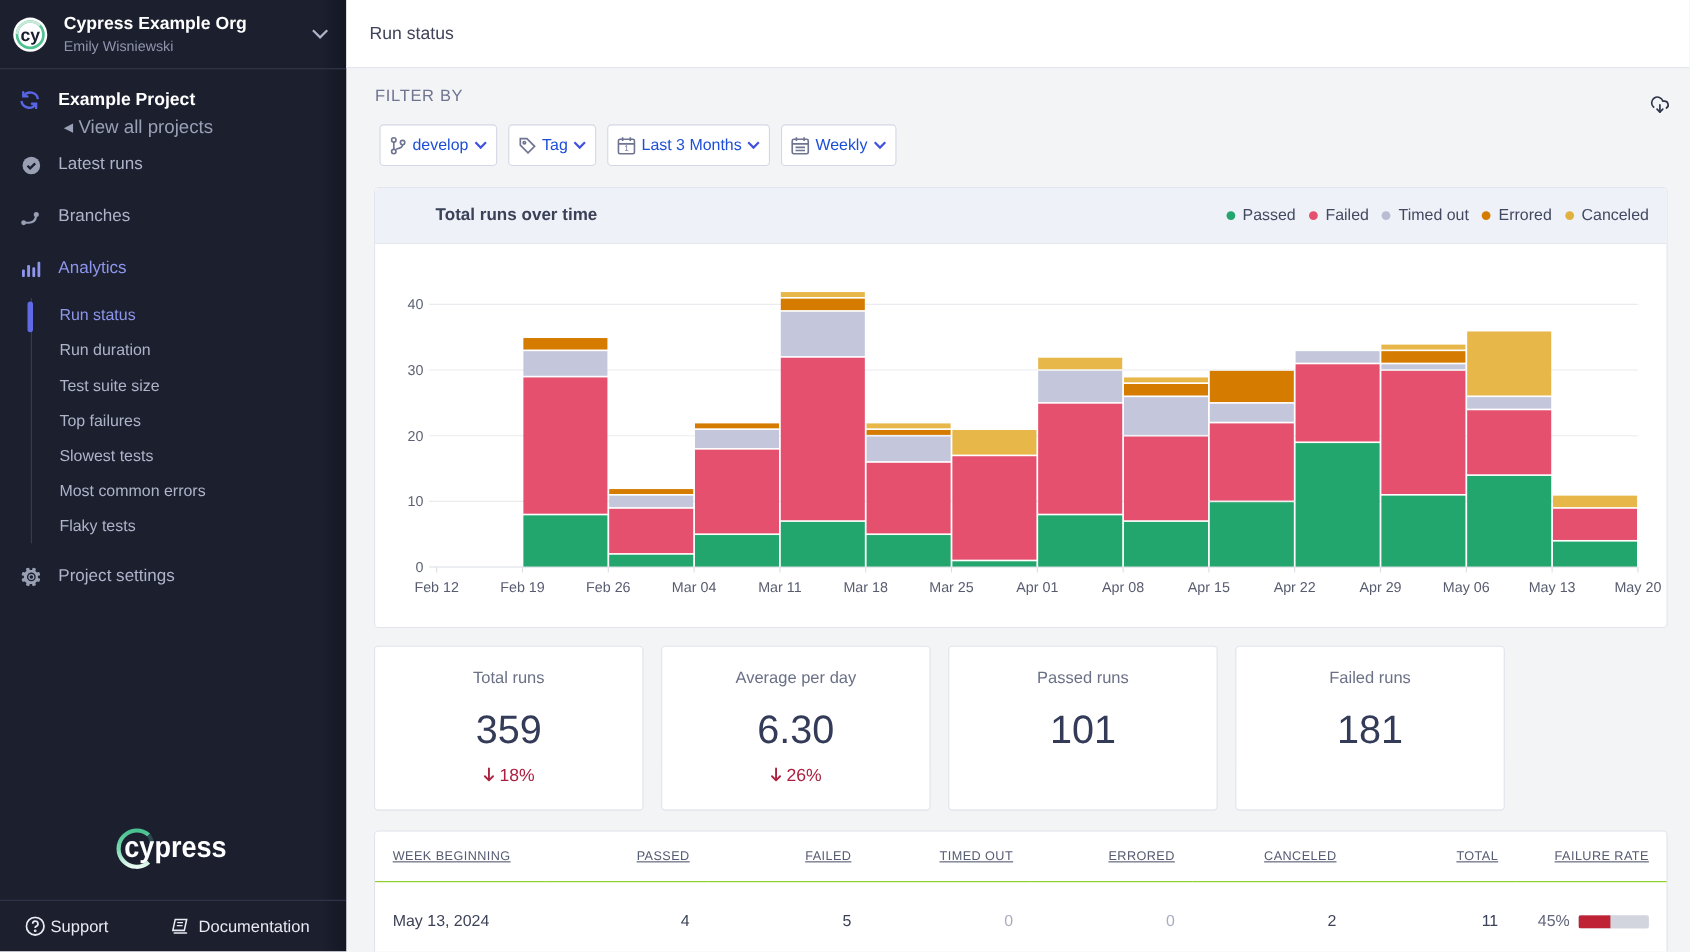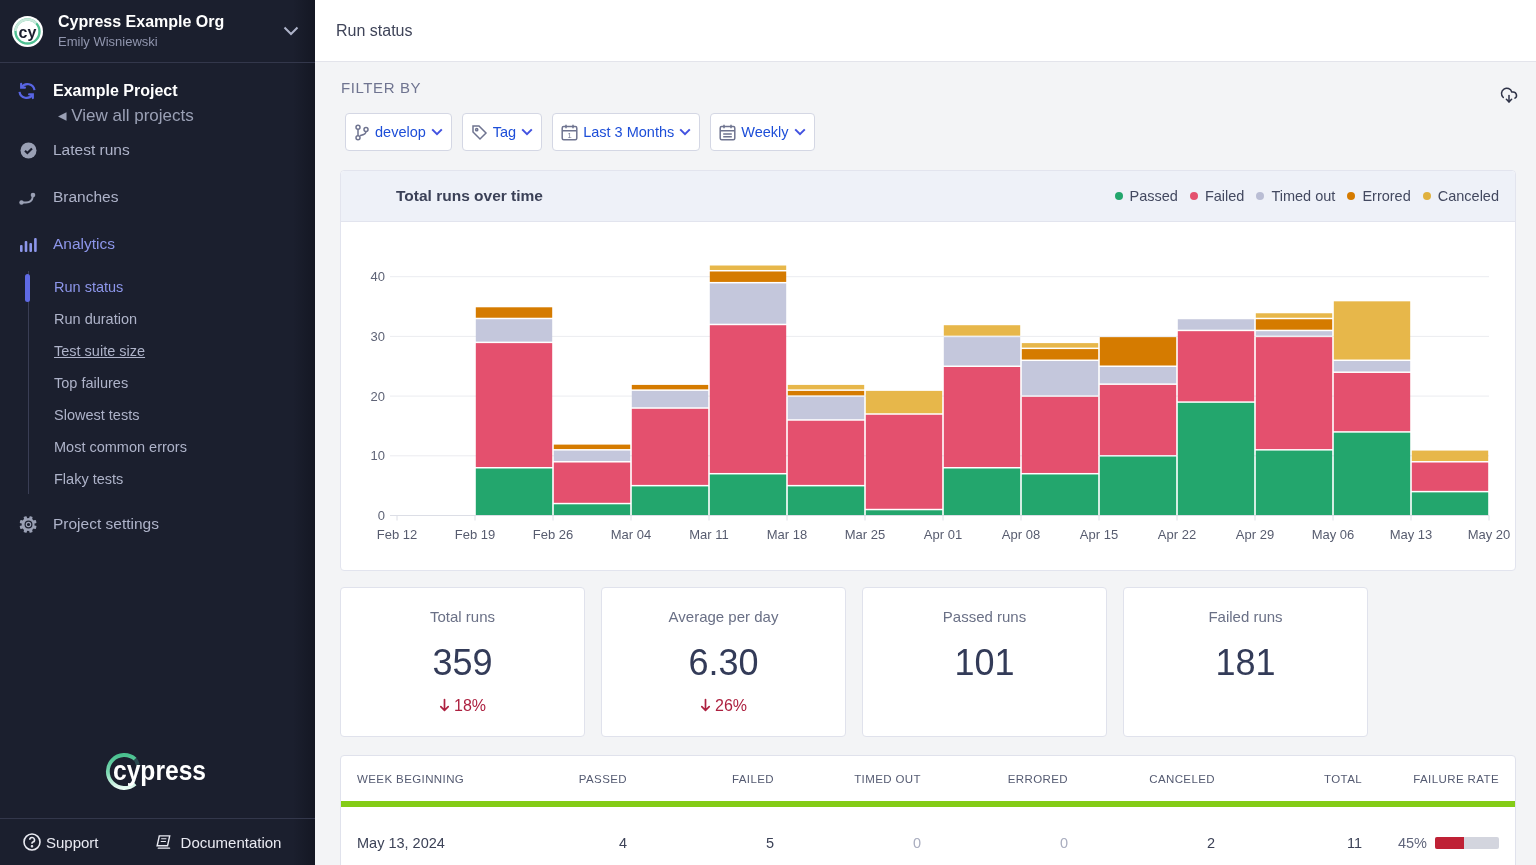--- a/index.html
+++ b/index.html
@@ -41,21 +41,21 @@
 .dot { width:8px; height:8px; border-radius:50%; display:inline-block; }
 
 .stats { position:absolute; left:0; top:524.5px; width:1176px; display:flex; gap:16px; }
 .scard { width:245px; height:150.5px; background:#fff; border:1px solid #e0e2ec; border-radius:4px; text-align:center; position:relative; }
 .stitle { position:absolute; top:20px; width:100%; font-size:15px; color:#6a7086; }
 .snum { position:absolute; top:54px; width:100%; font-size:36px; color:#333b58; }
 .sdelta { position:absolute; top:109px; width:100%; font-size:16px; color:#ad2140; }
 
 .tablecard { position:absolute; left:0; top:693px; width:1176px; height:180px; background:#fff; border:1px solid #e0e2ec; border-radius:4px 4px 0 0; }
 table { width:100%; border-collapse:collapse; table-layout:fixed; }
-th { font-size:11.5px; color:#555b72; font-weight:normal; letter-spacing:0.4px; text-align:right; padding:17px 16px 16px; border-bottom:6px solid #84cc16; white-space:nowrap; }
+th { font-size:11.5px; color:#555b72; font-weight:normal; letter-spacing:0.4px; text-align:right; padding:17px 16px 16px; border-bottom:1px solid #84cc16; white-space:nowrap;text-decoration:underline; }
 th:first-child { text-align:left; }
 td { font-size:14.5px; color:#3c4257; text-align:right; padding:28px 16px 26px; white-space:nowrap; }
 td:first-child { text-align:left; }
 .gray0 { color:#a9adbf; }
 .fr-wrap { display:inline-flex; align-items:center; gap:8px; }
 .frbar { width:64px; height:12px; border-radius:2px; background:#d3d5de; overflow:hidden; display:inline-block; }
 .frfill { height:100%; width:29px; background:#bf2135; }
 </style>
 </head>
 <body>
@@ -114,21 +114,21 @@
               <rect x="14.1" y="2" width="2.6" height="14" rx="1"></rect>
             </g>
           </svg>
         </span>
       <span class="lbl indigo">Analytics</span>
     </div>
     <div class="subline"></div>
     <div class="activebar"></div>
     <div class="sub-item indigo" style="top:216px;">Run status</div>
     <div class="sub-item" style="top:248px;">Run duration</div>
-    <div class="sub-item" style="top:280px;text-decoration:underline;">Test suite size</div>
+    <div class="sub-item" style="top:280px;">Test suite size</div>
     <div class="sub-item" style="top:312px;">Top failures</div>
     <div class="sub-item" style="top:344px;">Slowest tests</div>
     <div class="sub-item" style="top:376px;">Most common errors</div>
     <div class="sub-item" style="top:408px;">Flaky tests</div>
     <div class="nav-item" style="top:445px;">
       <span class="ico">
           <svg width="19" height="19" viewBox="0 0 24 24" fill="#9aa0b4">
             <path d="M12 8.5a3.5 3.5 0 1 0 0 7 3.5 3.5 0 0 0 0-7zm0 5.5a2 2 0 1 1 0-4 2 2 0 0 1 0 4z"></path>
             <path d="M21.3 13.7l-1.8-.4a7.6 7.6 0 0 0 0-2.6l1.8-.4a1 1 0 0 0 .7-1.2l-.6-2a1 1 0 0 0-1.2-.7l-1.8.5a7.7 7.7 0 0 0-1.8-1.8l.5-1.8a1 1 0 0 0-.7-1.2l-2-.6a1 1 0 0 0-1.2.7l-.4 1.8a7.6 7.6 0 0 0-2.6 0L9.8 2.2a1 1 0 0 0-1.2-.7l-2 .6a1 1 0 0 0-.7 1.2l.5 1.8A7.7 7.7 0 0 0 4.6 6.9l-1.8-.5a1 1 0 0 0-1.2.7l-.6 2a1 1 0 0 0 .7 1.2l1.8.4a7.6 7.6 0 0 0 0 2.6l-1.8.4a1 1 0 0 0-.7 1.2l.6 2a1 1 0 0 0 1.2.7l1.8-.5a7.7 7.7 0 0 0 1.8 1.8l-.5 1.8a1 1 0 0 0 .7 1.2l2 .6a1 1 0 0 0 1.2-.7l.4-1.8a7.6 7.6 0 0 0 2.6 0l.4 1.8a1 1 0 0 0 1.2.7l2-.6a1 1 0 0 0 .7-1.2l-.5-1.8a7.7 7.7 0 0 0 1.8-1.8l1.8.5a1 1 0 0 0 1.2-.7l.6-2a1 1 0 0 0-.7-1.2zM12 17a5 5 0 1 1 0-10 5 5 0 0 1 0 10z"></path>
           </svg>

